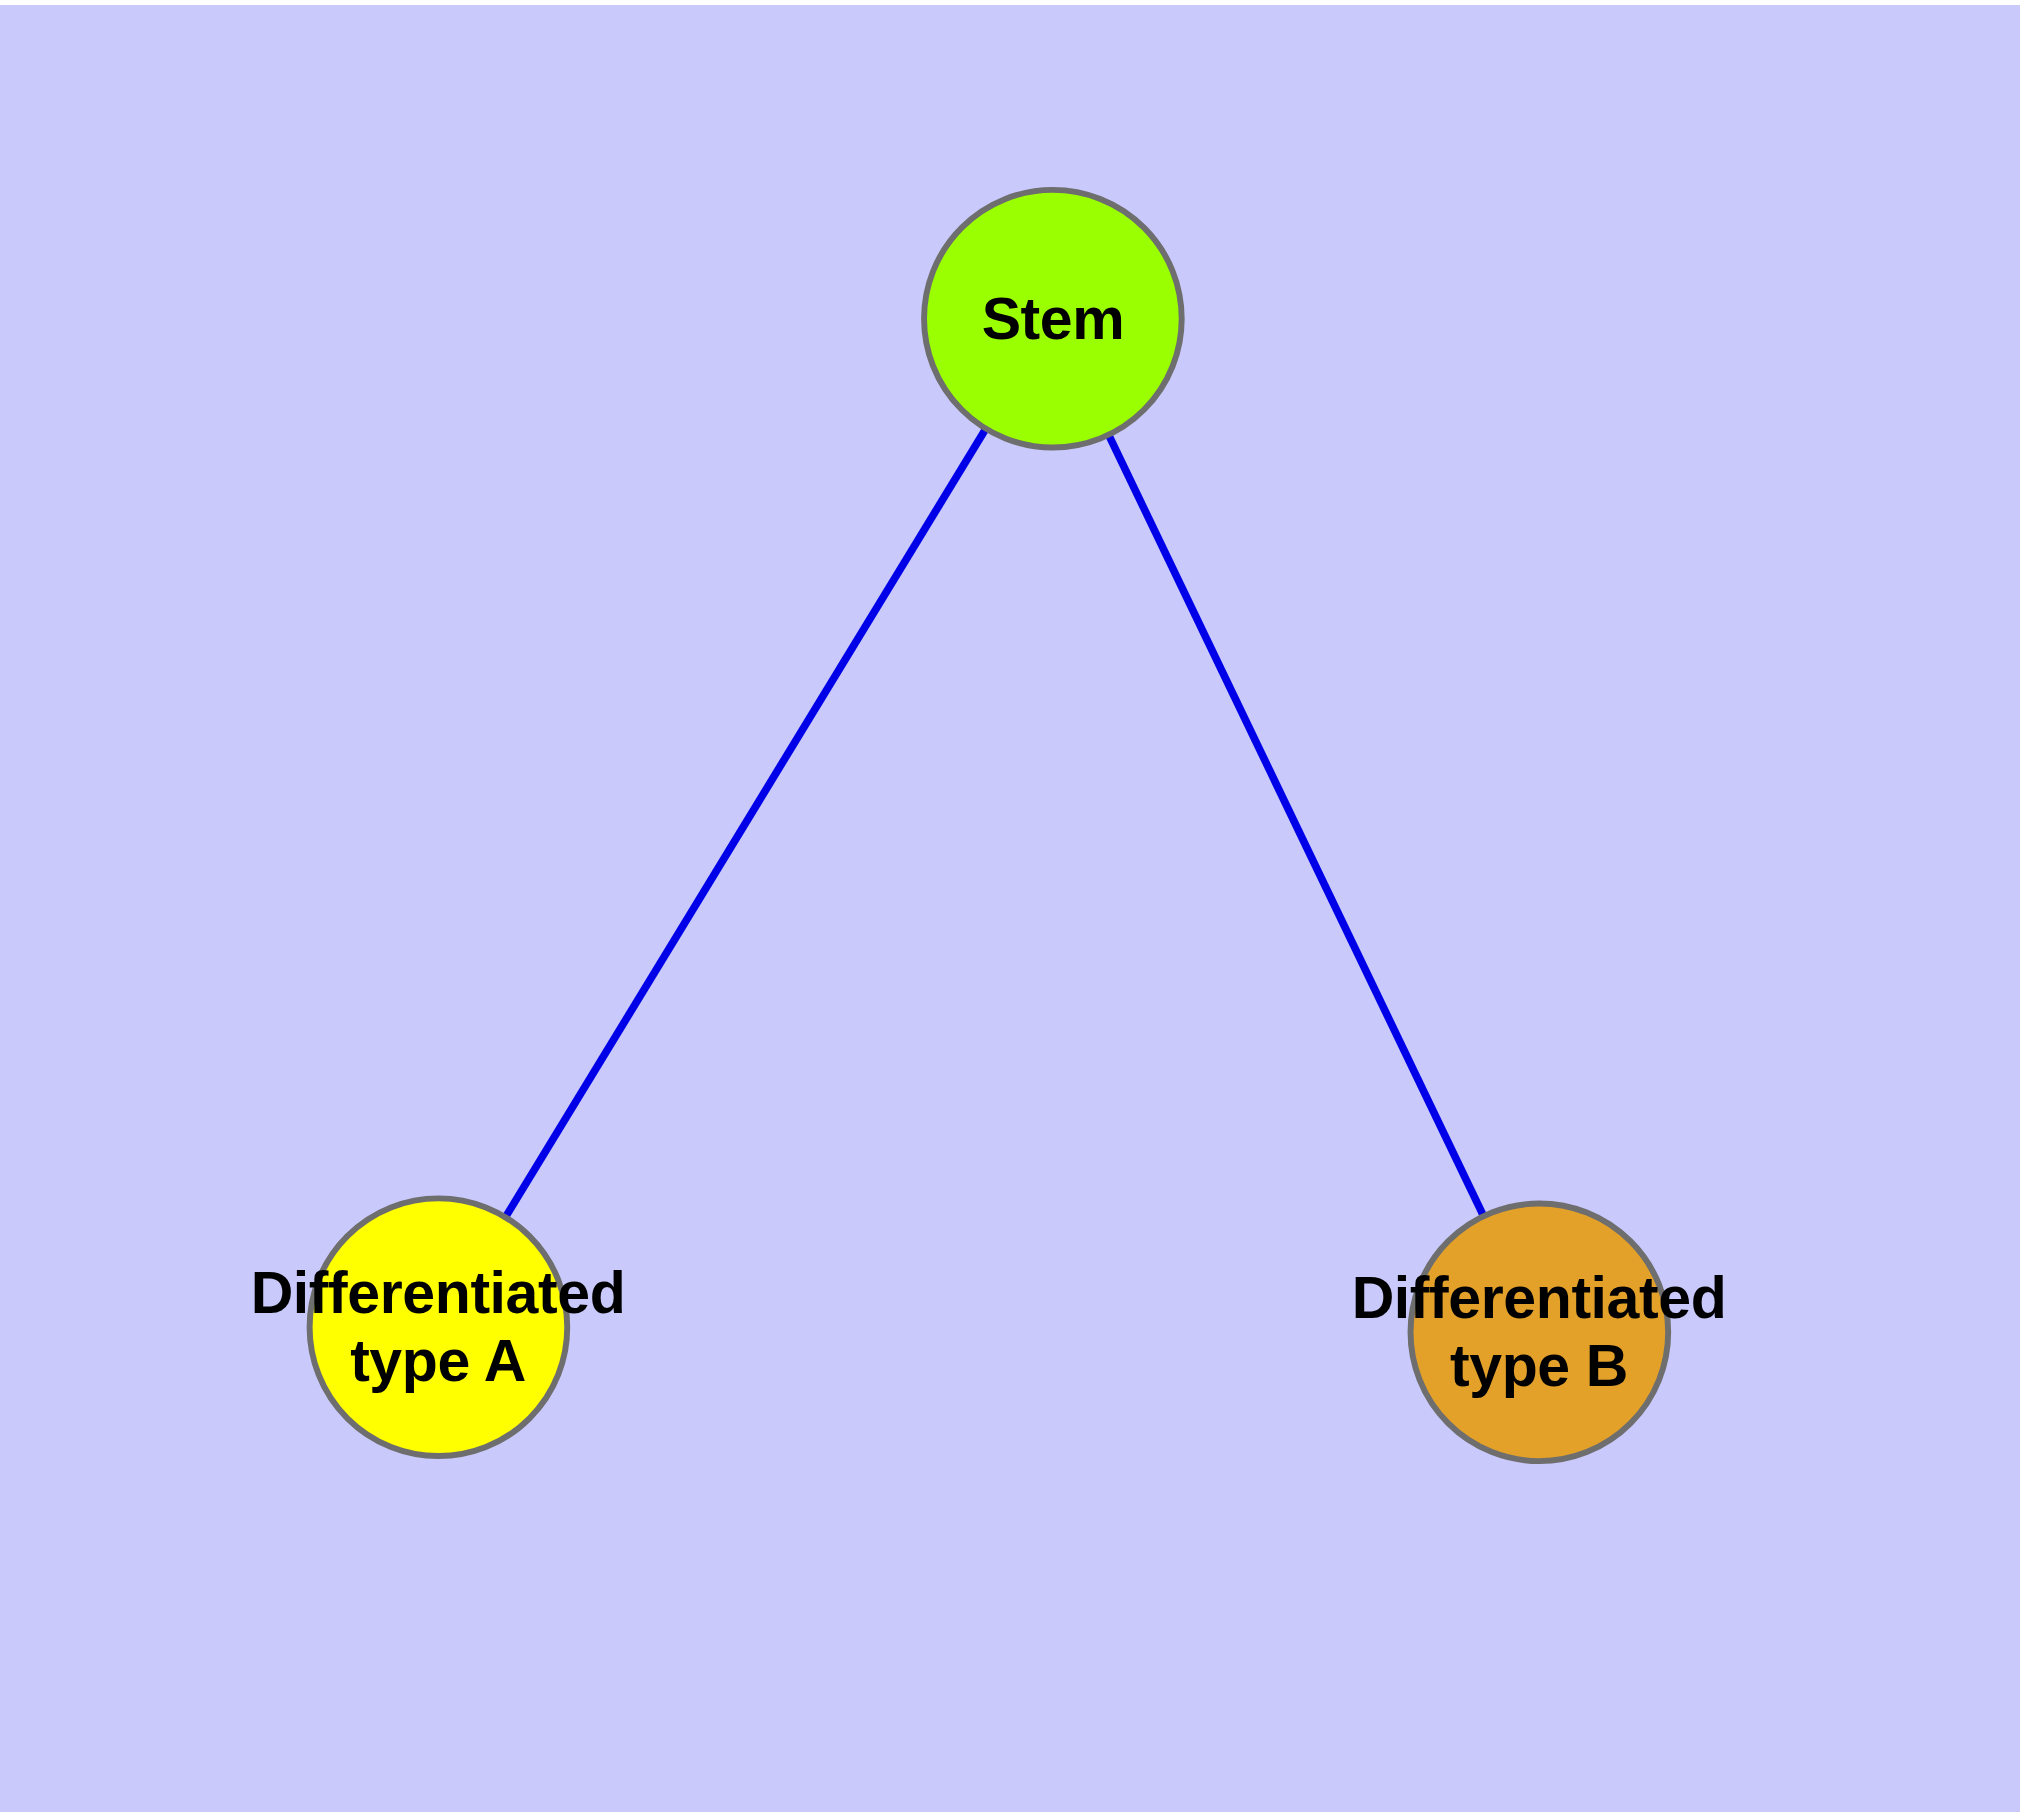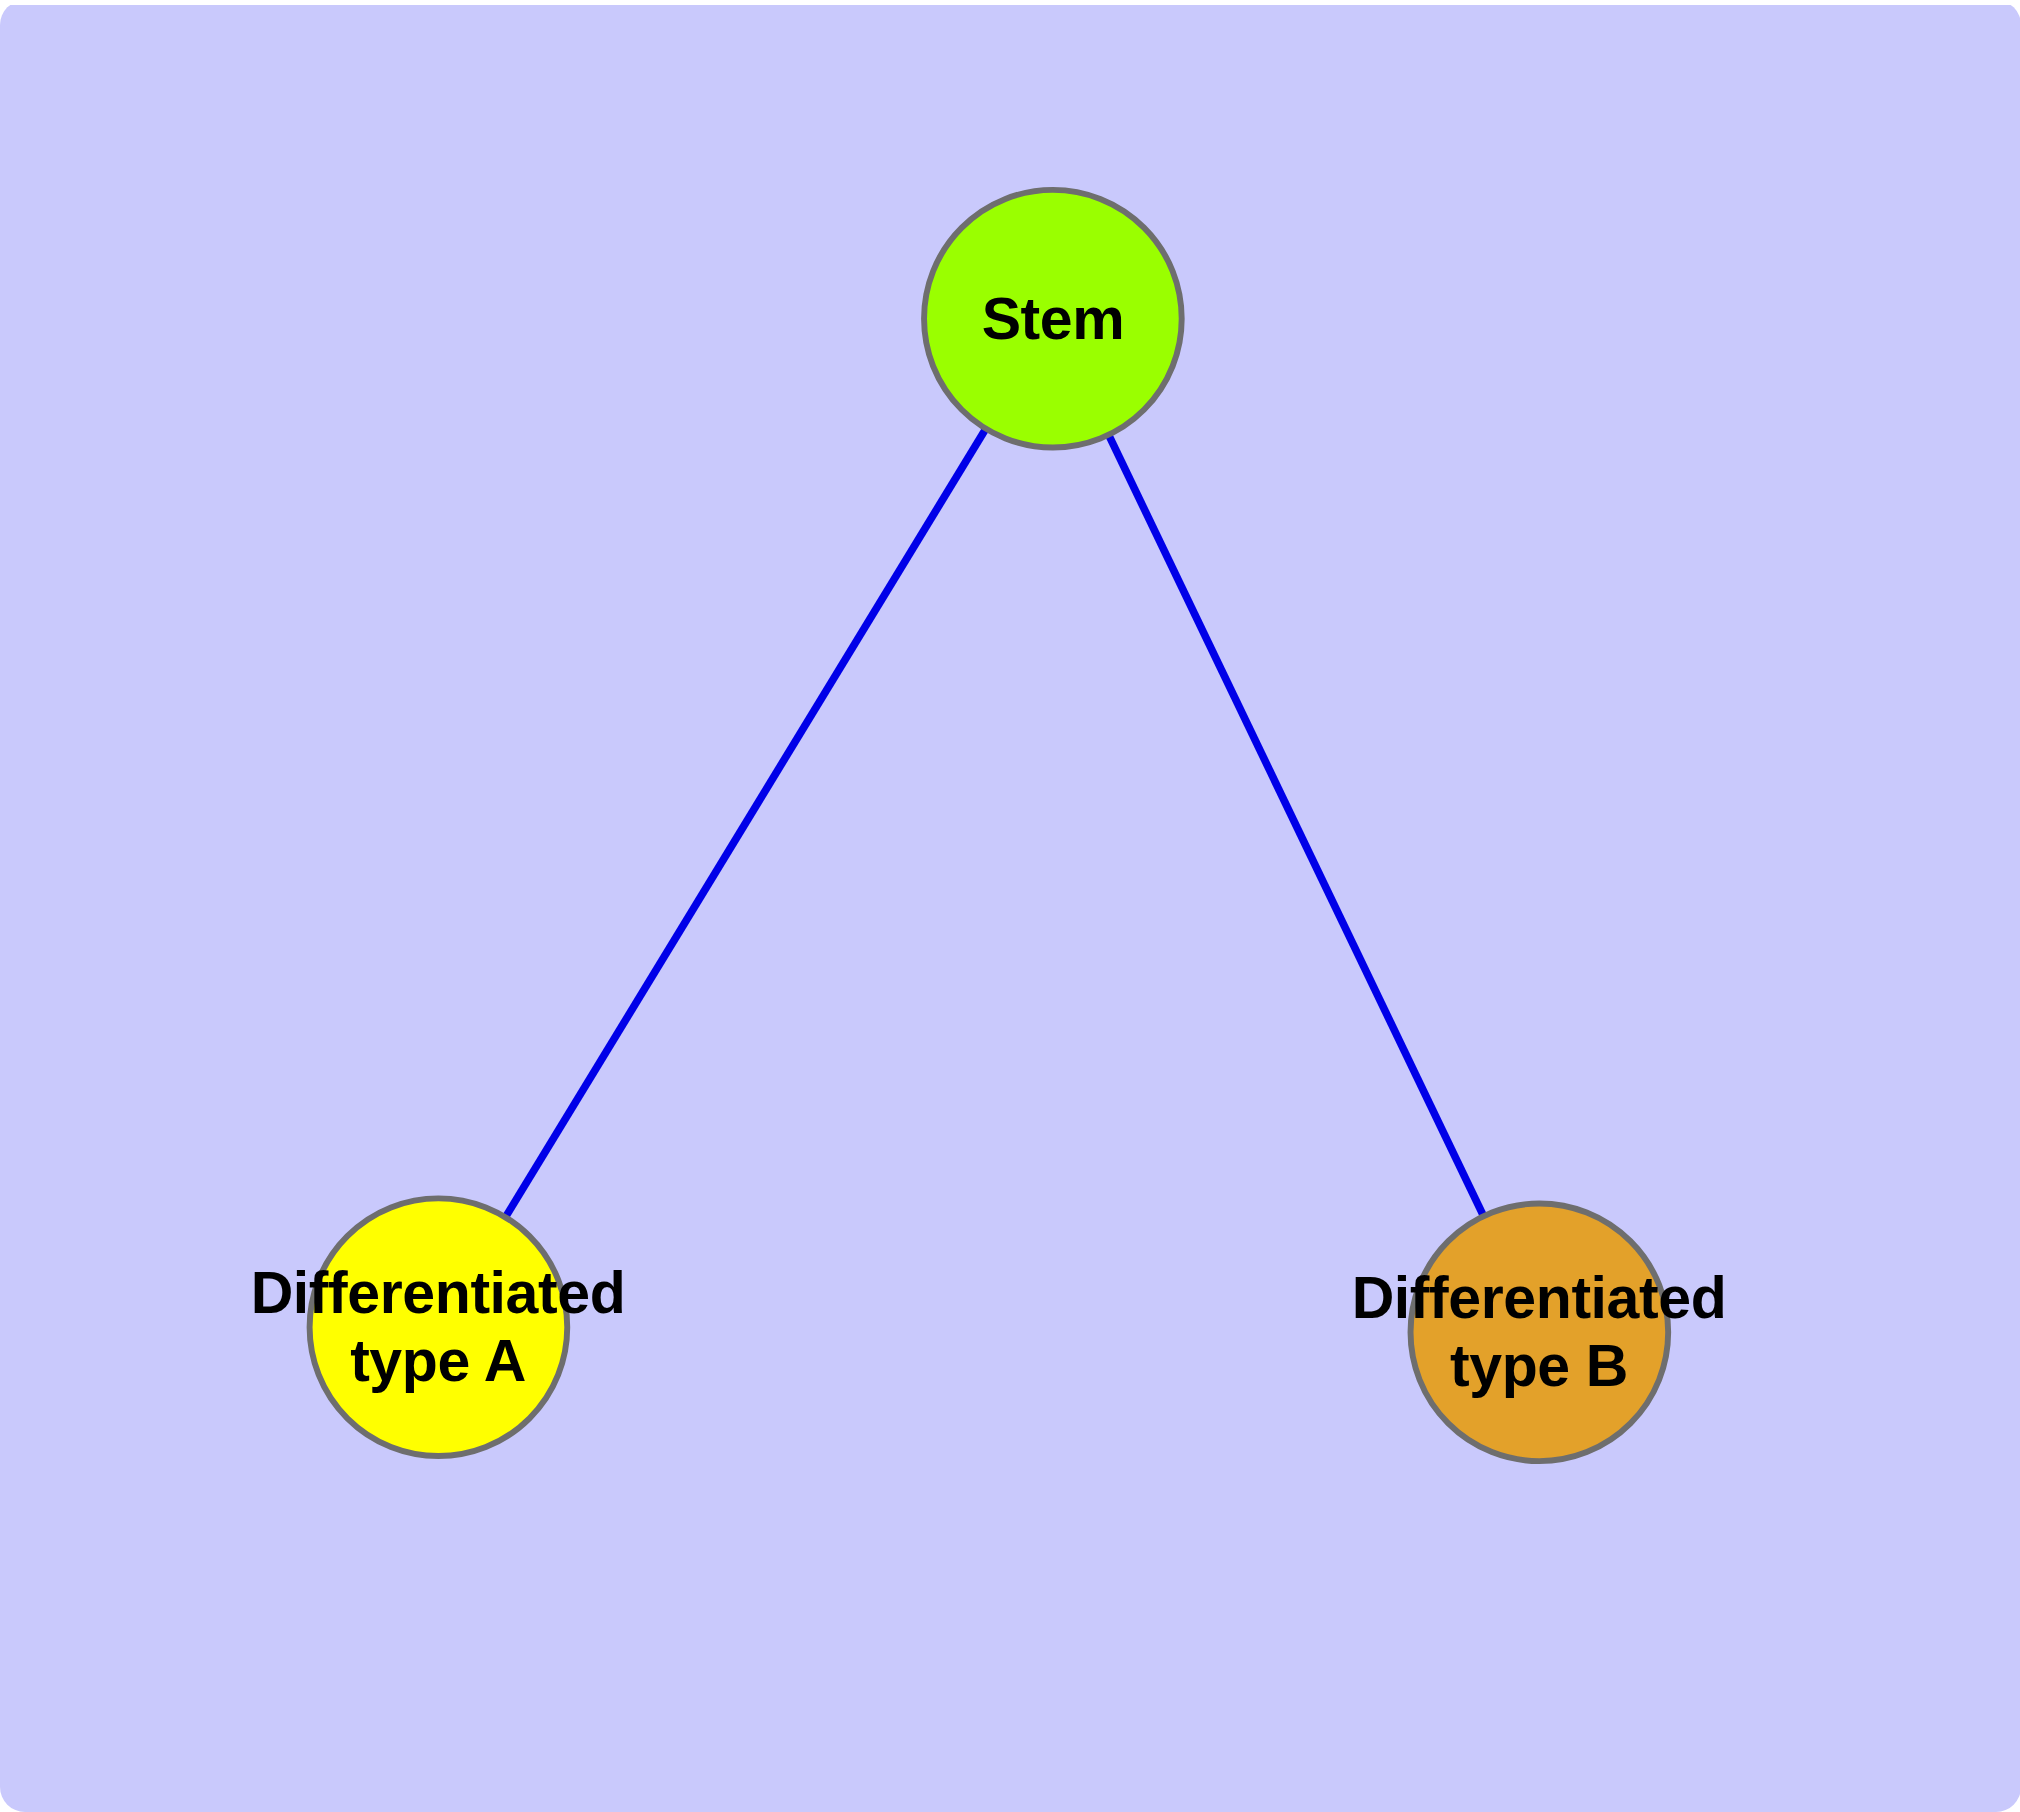--- a/index.html
+++ b/index.html
@@ -8,21 +8,20 @@
     padding: 0;
     background: #ffffff;
   }
   #canvas {
     position: relative;
     width: 2021px;
     height: 1812px;
     background: #ffffff;
     overflow: hidden;
     font-family: "Liberation Sans", "DejaVu Sans", sans-serif;
-    border-radius: 25px;
   }
   #plot-background {
     position: absolute;
     left: 0;
     top: 5.1px;
     width: 2021px;
     height: 1807px;
     background: #c9c9fc;
   }
   #graph-svg {

